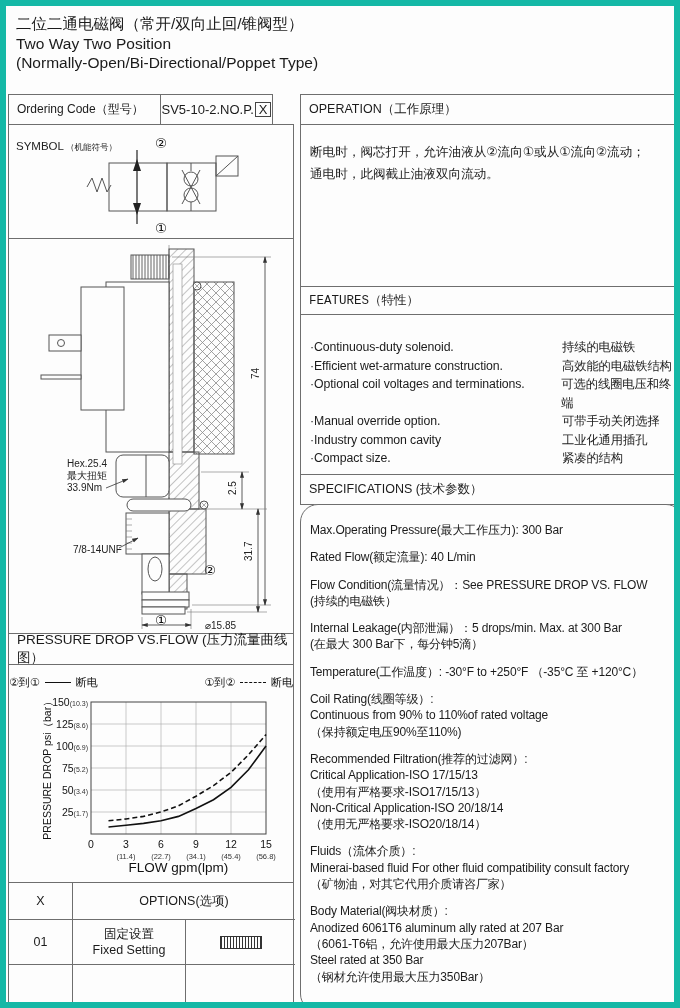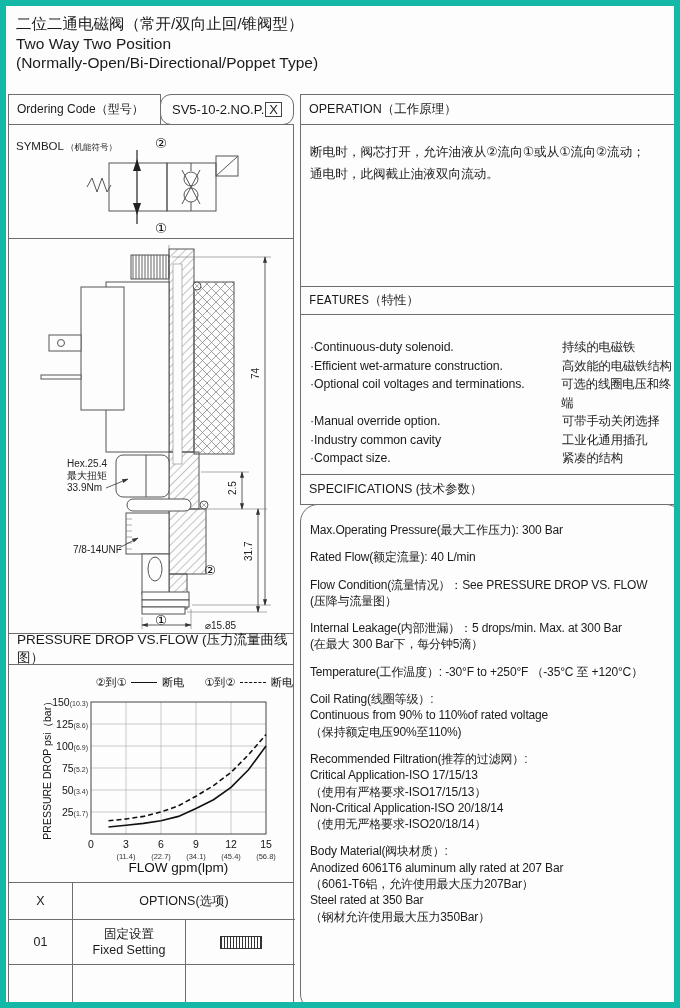--- a/index.html
+++ b/index.html
@@ -18,22 +18,22 @@
   
   .op-en{font-size:12.4px;line-height:20px;padding:28px 8px 0 9px;letter-spacing:-0.15px;}
   .op-zh{font-size:12.6px;line-height:22px;padding:16px 8px 0 9px;}
   .feat-row{display:flex;font-size:12.3px;line-height:18.5px;padding-left:9px;letter-spacing:-0.1px;}
   .feat-en{width:252px;}
   #feat-body{padding-top:23px;}
   #spec-body{padding:17px 6px 0 9px;font-size:12px;letter-spacing:-0.15px;}
   #spec-body p{margin:0 0 11px 0;line-height:16.3px;}
   #spec-body p:last-child{margin-bottom:0;}
   
-  .legend{position:absolute;left:0;top:10px;width:100%;display:flex;justify-content:flex-end;
-          gap:20px;font-size:11px;color:#111;}
+  .legend{position:absolute;left:0;top:10px;width:100%;display:flex;justify-content:space-between;
+          gap:26px;font-size:11px;color:#111;}
   .legend .li{display:flex;align-items:center;}
   .ls{display:inline-block;width:26px;height:0;border-top:1.7px solid #111;margin:0 5px;}
   .ls.dash{border-top:0;border-bottom:1.7px dashed #111;}
   svg text{font-family:"Liberation Sans","DejaVu Sans",sans-serif;}
   .grid{stroke:#a8a8a8;stroke-width:0.6;}
   .frame{stroke:#444;stroke-width:1;fill:none;}
   .curve{stroke:#111;stroke-width:1.6;fill:none;}
   .curve.dashed{stroke-dasharray:5,3;}
   .tick{font-size:10.5px;fill:#111;}
   .ticksub{font-size:7px;fill:#333;}
@@ -60,21 +60,21 @@
 
 <div class="page">
 
   <div class="abs" id="title">
     <div>二位二通电磁阀（常开/双向止回/锥阀型）</div>
     <div>Two Way Two Position</div>
     <div>(Normally-Open/Bi-Directional/Poppet Type)</div>
   </div>
 
   <div class="abs box hdr ord-label" style="left:2px;top:88px;width:153px;height:31px;">Ordering Code（型号）</div>
-  <div class="abs box ord-code" style="left:154px;top:88px;width:134px;height:31px;border-radius:11px;">
+  <div class="abs box ord-code" style="left:154px;top:88px;width:113px;height:31px;">
     <span>SV5-10-2.NO.P.</span>
       <span class="boxed-x">X</span>
   </div>
 
   <div class="abs box" style="left:2px;top:118px;width:286px;height:115px;">
     <svg width="284" height="113" viewBox="0 0 284 113">
       <text x="7" y="25" style="font-size:11.5px;fill:#222;"><tspan>SYMBOL</tspan><tspan style="font-size:8.5px;" dx="2">（机能符号）</tspan></text>
       <text x="146" y="23" class="port-num">②</text>
 
       <rect x="100" y="38" width="58" height="48" class="dwg-line"></rect>
@@ -328,22 +328,23 @@
           <span>紧凑的结构</span>
         </div>
     </div>
   </div>
 
   <div class="abs box hdr" style="left:294px;top:468px;width:407px;height:31px;">SPECIFICATIONS (技术参数）</div>
   <div class="abs box" style="left:294px;top:498px;width:384px;height:508px;border-radius:18px;">
     <div id="spec-body">
       <p><span>Max.Operating Pressure(最大工作压力): 300 Bar</span></p>
       <p><span>Rated Flow(额定流量): 40 L/min</span></p>
-      <p><span>Flow Condition(流量情况）：See PRESSURE DROP VS. FLOW</span><br><span>(压降与流量图）</span></p>
+      <p><span>Flow Condition(流量情况）：See PRESSURE DROP VS. FLOW</span><br><span>(持续的电磁铁）</span></p>
       <p><span>Internal Leakage(内部泄漏）：5 drops/min. Max. at 300 Bar</span><br><span>(在最大 300 Bar下，每分钟5滴）</span></p>
       <p><span>Temperature(工作温度）: -30°F to +250°F  （-35°C 至 +120°C）</span></p>
       <p><span>Coil Rating(线圈等级）:</span><br><span>Continuous from 90% to 110%of rated voltage</span><br><span>（保持额定电压90%至110%)</span></p>
       <p><span>Recommended Filtration(推荐的过滤网）:</span><br><span>Critical Application-ISO 17/15/13</span><br><span>（使用有严格要求-ISO17/15/13）</span><br><span>Non-Critical Application-ISO 20/18/14</span><br><span>（使用无严格要求-ISO20/18/14）</span></p>
+      <p><span>Fluids（流体介质）:</span><br><span>Minerai-based fluid For other  fluid compatibility consult  factory</span><br><span>（矿物油，对其它代用介质请咨厂家）</span></p>
       <p><span>Body Material(阀块材质）:</span><br><span>Anodized 6061T6 aluminum ally rated at 207 Bar</span><br><span>（6061-T6铝，允许使用最大压力207Bar）</span><br><span>Steel rated at 350 Bar</span><br><span>（钢材允许使用最大压力350Bar）</span></p>
     </div>
   </div>
 
 </div>
 
 </body></html>

